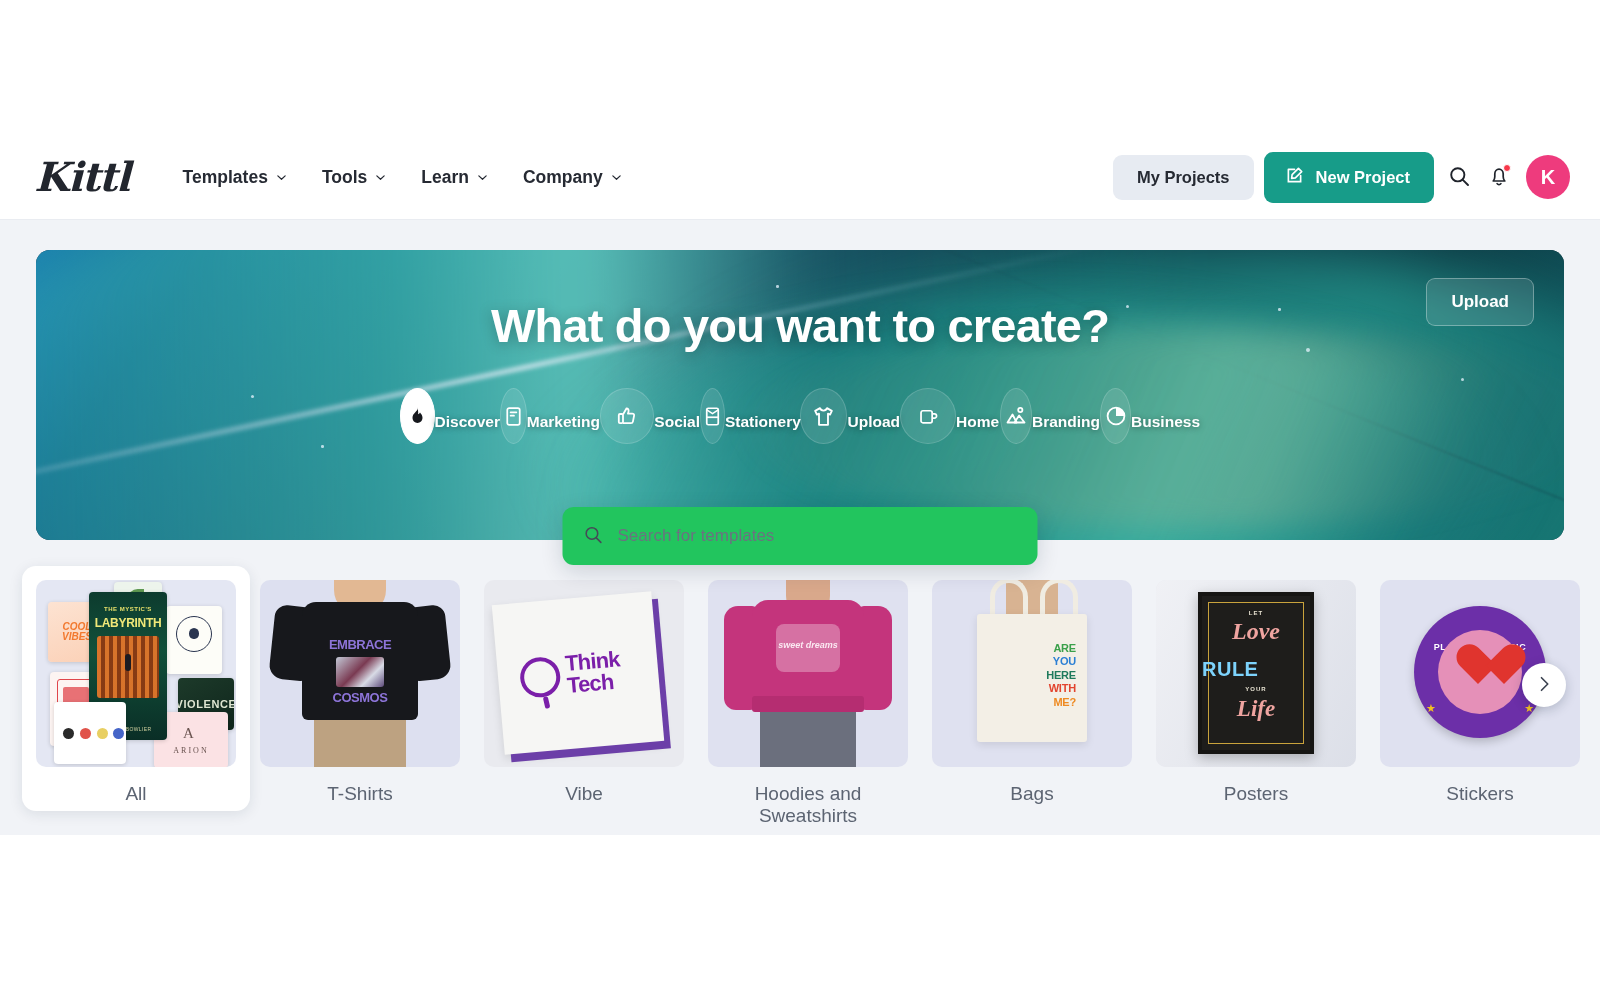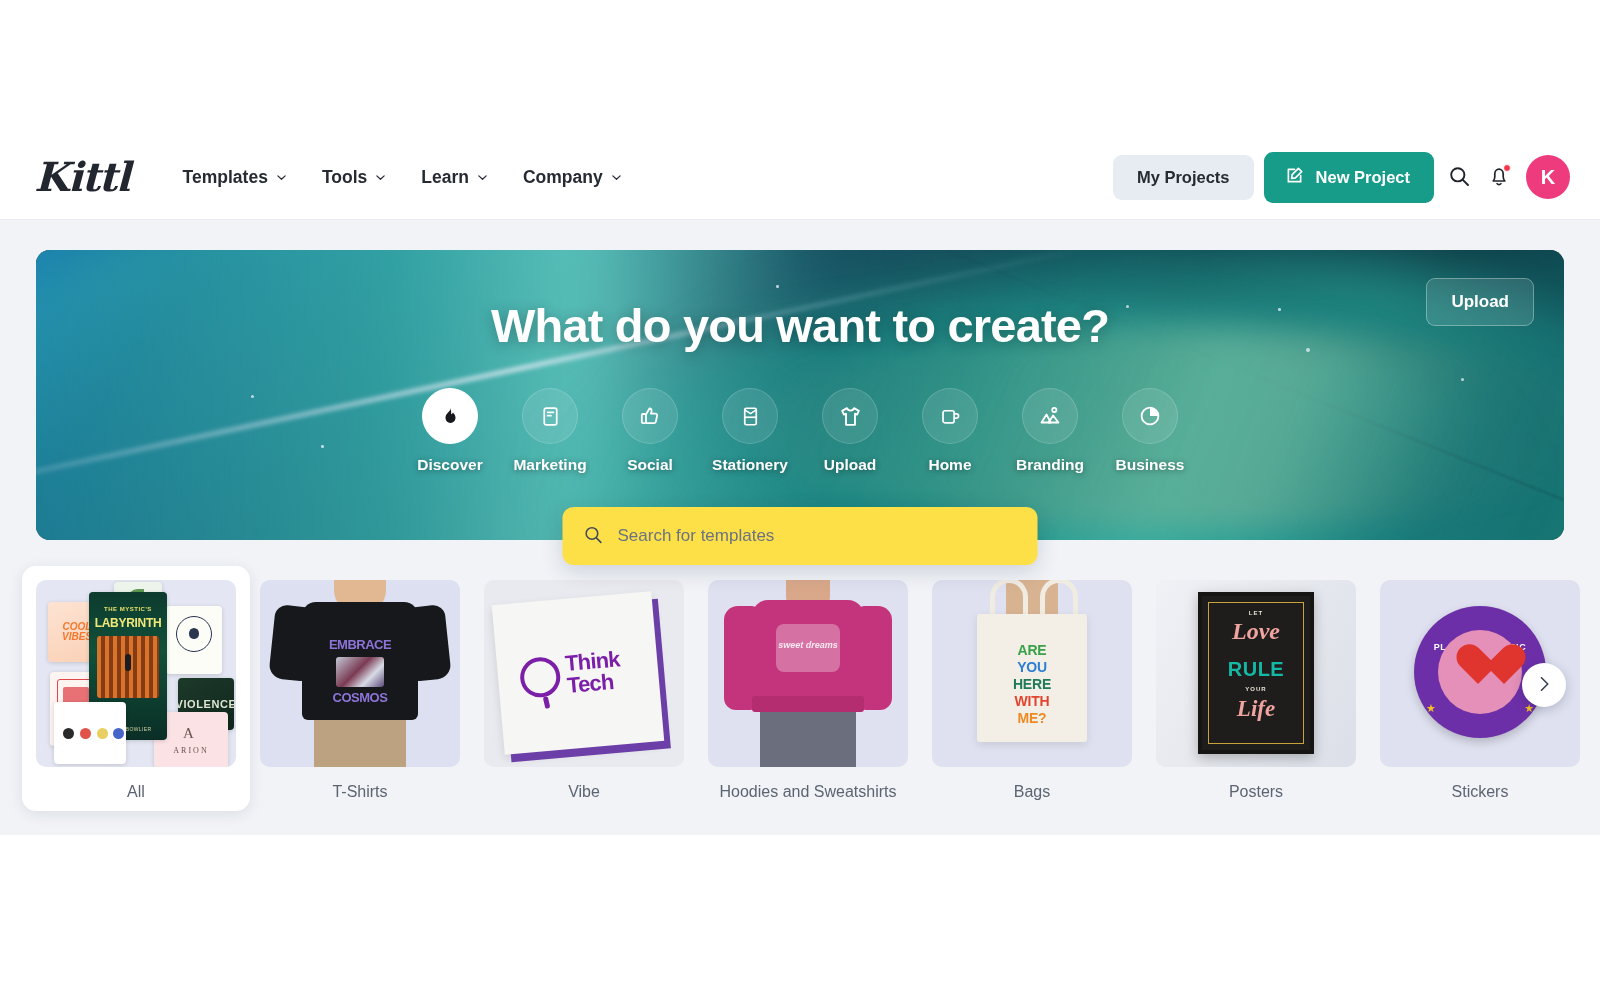--- a/index.html
+++ b/index.html
@@ -145,38 +145,38 @@
     border: 1px solid rgba(255,255,255,0.32);
     color: #fff; font-size: 17px; font-weight: 700; cursor: pointer;
     font-family: "Liberation Sans", sans-serif;
     backdrop-filter: blur(2px);
   }
 
   .cats {
     position: absolute; top: 138px; left: 0; width: 100%;
     display: flex; justify-content: center; gap: 0px;
   }
-  .cat { width: 100px; display: flex; flex-direction: column; align-items: center; cursor: pointer; }
+  .cat { width: 100px; display: flex; align-items: center; cursor: pointer; }
   .cat .bubble {
     width: 56px; height: 56px; border-radius: 50%;
     background: rgba(255,255,255,0.10);
     border: 1px solid rgba(255,255,255,0.16);
     display: flex; align-items: center; justify-content: center;
     color: #ffffff;
   }
   .cat.active .bubble { background: #ffffff; border-color: #ffffff; color: #16181d; }
   .cat .cat-label {
     margin-top: 12px; color: #fff; font-size: 15.5px; font-weight: 700;
     text-shadow: 0 1px 6px rgba(0,0,0,0.4); white-space: nowrap;
   }
 
   
   .searchbar {
     position: absolute; top: 287px; left: 50%; transform: translateX(-50%);
-    width: 475px; height: 58px; background: #fde047;
+    width: 475px; height: 58px; background: #22c55e;
     border-radius: 11px; box-shadow: 0 6px 22px rgba(15,32,55,0.16);
     display: flex; align-items: center; padding: 0 20px; gap: 14px;
     z-index: 4;
   }
   .searchbar input {
     border: none; outline: none; font-size: 17px; color: #2b2f38;
     font-family: "Liberation Sans", sans-serif; width: 100%; background: transparent;
   }
   .searchbar input::placeholder { color: #6b7280; }
 
@@ -191,21 +191,21 @@
     background: transparent; border-radius: 14px;
   }
   .tile.selected .card { background: #ffffff; box-shadow: 0 3px 14px rgba(20,35,60,0.10); }
   .thumb {
     position: relative; width: 200px; height: 187px; border-radius: 10px;
     background: #dfe2ef; overflow: hidden; z-index: 2;
   }
   .tile-label {
     position: relative; z-index: 2;
     margin-top: 16px; text-align: center;
-    font-size: 16px; color: #5c6472; font-weight: 400;
+    font-size: 19px; color: #5c6472; font-weight: 400;
   }
 
   .arrow-next {
     position: absolute; top: 443px; right: 34px; width: 44px; height: 44px;
     border-radius: 50%; background: #ffffff; box-shadow: 0 3px 12px rgba(20,35,60,0.22);
     display: flex; align-items: center; justify-content: center; cursor: pointer; z-index: 6;
     border: none;
   }
 
   
@@ -278,30 +278,30 @@
   .hd-art {position:absolute;left:50%;margin-left:-32px;top:44px;width:64px;height:48px;
            background:rgba(255,255,255,.30);border-radius:8px;}
   .hd-art .s{position:absolute;left:0;right:0;top:16px;text-align:center;color:#fbe9f2;font-size:9px;font-weight:800;font-style:italic;}
 
   .t-bag { background: #dfe1f0; }
   .bag-body{position:absolute;left:50%;margin-left:-55px;top:34px;width:110px;height:128px;background:#f3efe6;border-radius:3px;box-shadow:0 3px 8px rgba(0,0,0,.1);}
   .bag-h1{position:absolute;left:50%;margin-left:-42px;top:-2px;width:10px;height:48px;border:5px solid #f0ece2;border-bottom:none;border-radius:24px 24px 0 0;width:38px;height:46px;border-color:#f0ece2;}
   .bag-h2{position:absolute;left:50%;margin-left:8px;top:-2px;width:38px;height:46px;border:5px solid #f0ece2;border-bottom:none;border-radius:24px 24px 0 0;}
   .bag-arm{position:absolute;left:50%;margin-left:-26px;top:-6px;width:52px;height:52px;background:#d8b392;border-radius:8px;}
   .bag-tx{position:absolute;left:50%;margin-left:-44px;top:62px;width:88px;height:76px;}
-  .bag-tx div{text-align:center;font-size:14px;font-weight:800;line-height:1.22;letter-spacing:-.2px;}
+  .bag-tx div{text-align:right;font-size:11px;font-weight:800;line-height:1.22;letter-spacing:-.2px;}
 
   .t-poster { background: #e8e9f0; }
   .po-wall{position:absolute;inset:0;background:linear-gradient(120deg,#f0f1f5,#dcdfe8);}
   .po-frame{position:absolute;left:50%;margin-left:-58px;top:12px;width:116px;height:162px;
             background:#1e1d1b;border:4px solid #161513;box-shadow:0 4px 12px rgba(0,0,0,.25);}
   .po-inner{position:absolute;inset:6px;border:1.2px solid #c9a33c;}
   .po-t1{position:absolute;top:14px;left:0;right:0;text-align:center;color:#e8e3d2;font-size:6px;letter-spacing:1px;font-weight:700;}
   .po-t2{position:absolute;top:22px;left:0;right:0;text-align:center;color:#efa4a0;font-size:24px;font-weight:800;font-style:italic;font-family:"Liberation Serif",serif;}
-  .po-t3{position:absolute;top:62px;left:0;right:0;text-align:center;color:#14b8a6;font-size:20px;font-weight:800;letter-spacing:.5px;}
+  .po-t3{position:absolute;top:62px;left:0;right:0;color:#7dd3fc;font-size:20px;font-weight:800;letter-spacing:.5px;}
   .po-t4{position:absolute;top:90px;left:0;right:0;text-align:center;color:#e8e3d2;font-size:6px;letter-spacing:1px;font-weight:700;}
   .po-t5{position:absolute;top:100px;left:0;right:0;text-align:center;color:#efa4a0;font-size:23px;font-weight:800;font-style:italic;font-family:"Liberation Serif",serif;}
 
   .t-stick { background: #dfe1f0; }
   .st-circle{position:absolute;left:50%;margin-left:-66px;top:26px;width:132px;height:132px;border-radius:50%;
              background:#6c2fa8;box-shadow:0 4px 10px rgba(0,0,0,.2);}
   .st-inner{position:absolute;left:50%;margin-left:-42px;top:50px;width:84px;height:84px;border-radius:50%;background:#e590b8;}
   .st-heart{position:absolute;left:50%;margin-left:-24px;top:66px;width:48px;height:44px;}
   .st-heart:before,.st-heart:after{content:"";position:absolute;top:0;width:26px;height:38px;background:#e0342e;border-radius:26px 26px 0 0;}
   .st-heart:before{left:22px;transform:rotate(-45deg);transform-origin:0 100%;}

